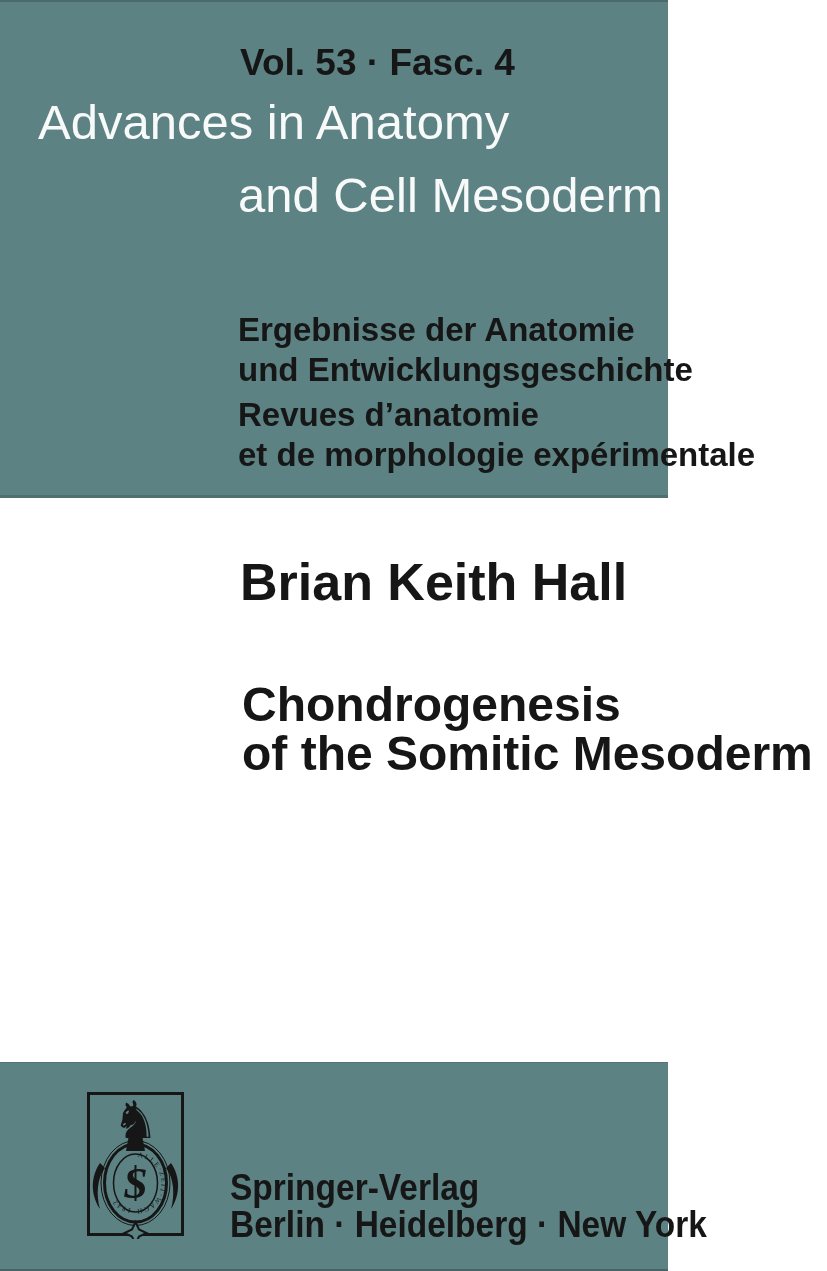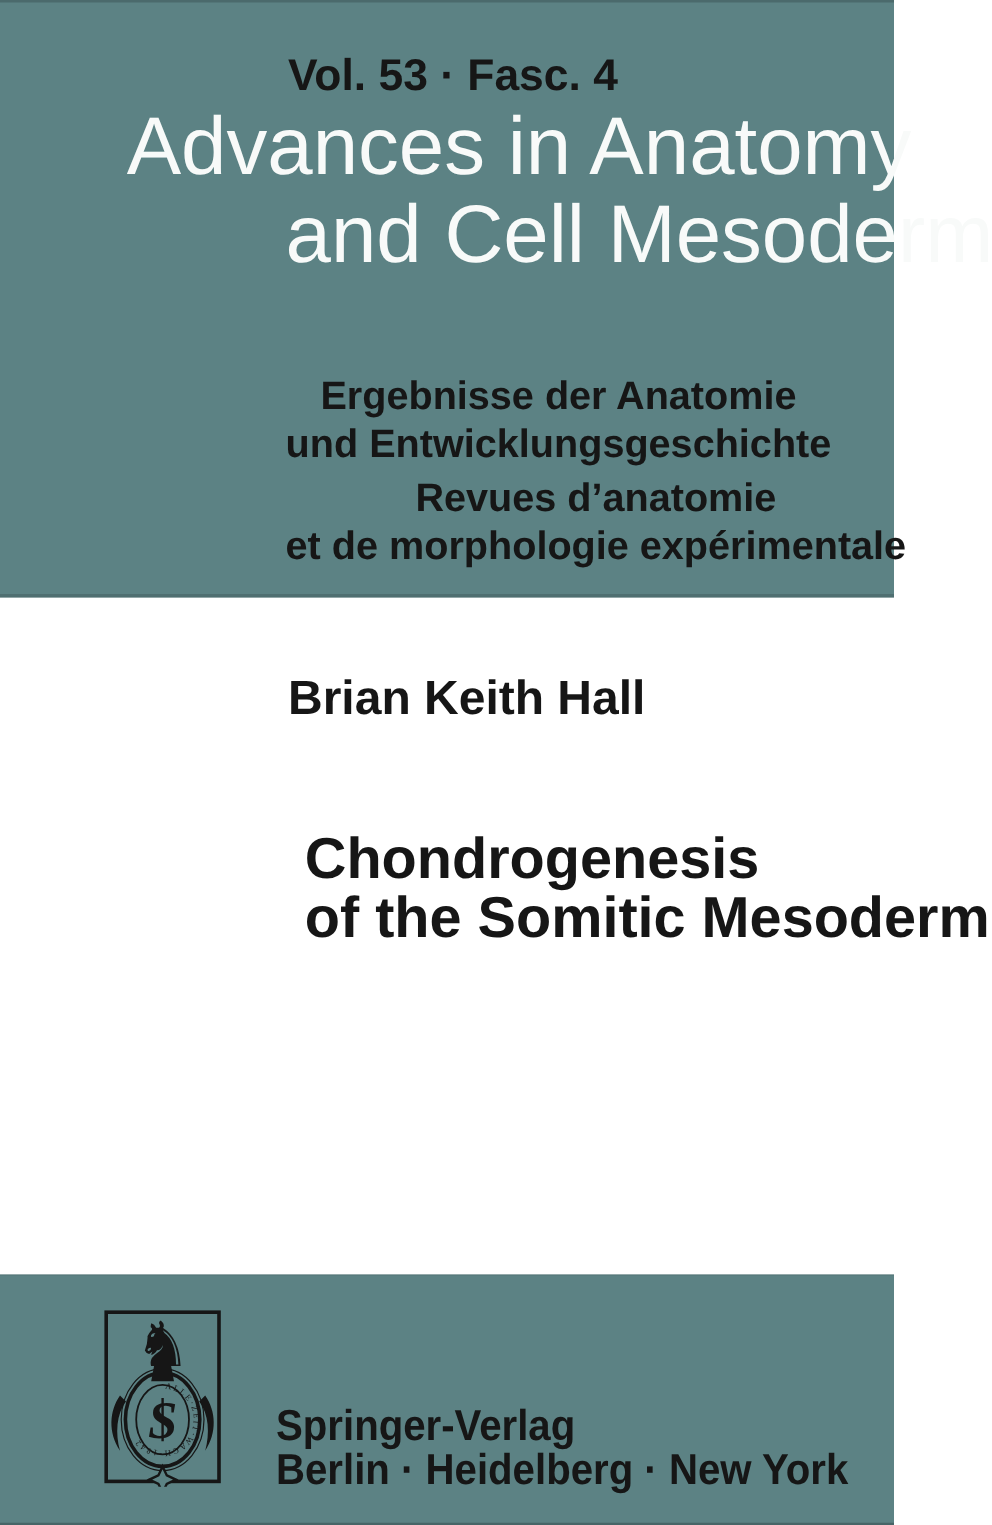--- a/index.html
+++ b/index.html
@@ -5,55 +5,55 @@
   :root{
     --teal:#5c8284; --ink:#161616; --paper:#ffffff; --title_white:#f8faf9;
   }
   html,body{margin:0;padding:0;background:#888;}
   .cover{
     position:relative; width:827px; height:1271px; margin:0 auto;
     background:var(--paper); overflow:hidden;
     font-family:"Liberation Sans", sans-serif;
   }
   
-  .band{position:absolute; left:0; width:745px; background:var(--teal);text-align:center;}
+  .band{position:absolute; left:0; width:668px; background:var(--teal);}
   .band.top{top:0; height:498px;
     box-shadow: inset 0 2px 0 rgba(0,0,0,.18), inset 0 -3px 0 rgba(0,0,0,.14);}
   .band.bottom{top:1062px; height:209px;
     box-shadow: inset 0 1px 0 rgba(0,0,0,.10), inset 0 -2px 0 rgba(0,0,0,.22);}
   
   .vol{
     position:absolute; left:240px; top:44px;
     font-size:37px; line-height:37px; font-weight:700; color:var(--ink);
     white-space:nowrap;
   }
   .series{
     position:absolute; left:0; top:86px; width:827px; margin:0;
-    font-size:68px; line-height:73px; font-weight:400; color:var(--title_white);
+    font-size:49px; line-height:73px; font-weight:400; color:var(--title_white);
     letter-spacing:0;
   }
   .series .l{display:block; white-space:nowrap;}
   .series .l1{padding-left:38px;}
   .series .l2{padding-left:245px;}
   .series .l3{padding-left:238px;}
   .sub{
     position:absolute; left:238px; margin:0;
     font-size:33px; line-height:40px; font-weight:700; color:var(--ink);
   }
   .sub span{display:block; white-space:nowrap;}
   .sub.de{top:310px;}
   .sub.fr{top:395px;}
   
   .author{
     position:absolute; left:240px; top:557px;
-    font-size:40px; line-height:50px; font-weight:700; color:var(--ink);
+    font-size:52px; line-height:50px; font-weight:700; color:var(--ink);
     white-space:nowrap;
   }
   .book-title{
-    position:absolute; left:238px; top:676px; margin:16px;
+    position:absolute; left:238px; top:676px; margin:4px;
     font-size:48px; line-height:49px; font-weight:700; color:var(--ink);
   }
   .book-title span{display:block; white-space:nowrap;}
   
   .logo{position:absolute; left:86px; top:1091px; width:99px; height:148px;}
   .logo .stroke{fill:none; stroke:var(--ink);}
   .logo .fill{fill:var(--ink); stroke:none;}
   .logo .knight{
     font-family:"DejaVu Sans", sans-serif; font-size:52px; fill:var(--ink);
   }

